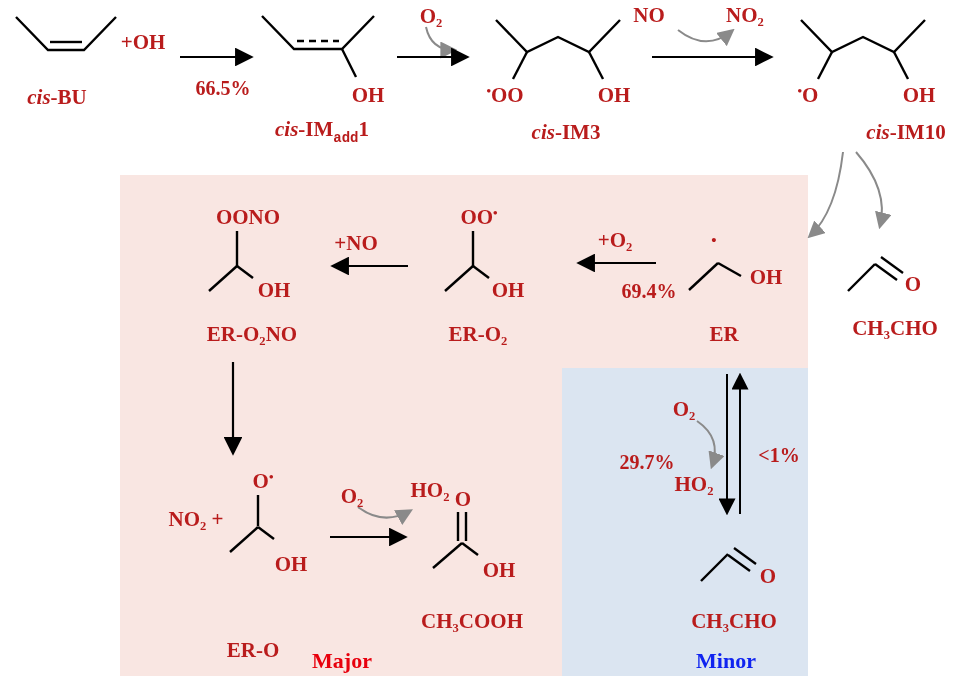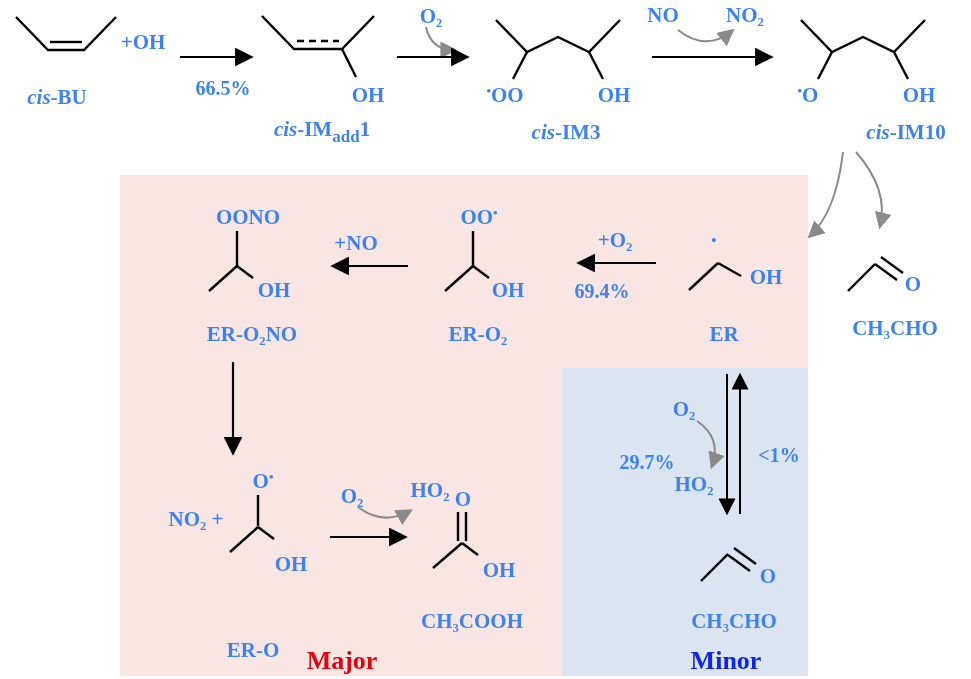--- a/index.html
+++ b/index.html
@@ -1,25 +1,25 @@
 <!DOCTYPE html>
 <html><head>
 <meta charset="utf-8">
 <style>
   html,body{margin:0;padding:0;background:#fff;}
   #scene{position:relative;width:971px;height:679px;background:#fff;overflow:hidden;
          font-family:"Liberation Serif","DejaVu Serif",serif;}
   #scene svg{position:absolute;left:0;top:0;}
   .lbl{position:absolute;transform:translate(-50%,-50%);font-weight:700;font-size:21px;
-       color:#3b82f6;white-space:nowrap;line-height:1;}
+       color:#b91c1c;white-space:nowrap;line-height:1;}
   .pct{font-size:20px;}
-  .big{font-size:26px;}
+  .big{font-size:22px;}
   .rad{font-size:13px;vertical-align:7px;}
   .raddot{font-size:15px;}
-  sub.subsm{font-size:17px;}
+  sub.subsm{font-size:14px;font-family:Liberation Mono, monospace;}
   i{font-style:italic;}
 </style>
 </head>
 <body>
 
 <div id="scene">
 
 <svg width="971" height="679" viewBox="0 0 971 679">
   <defs>
     <marker id="mB" viewBox="0 0 10 10" refX="8" refY="5" markerWidth="8.5" markerHeight="8.5" orient="auto-start-reverse">
@@ -126,35 +126,35 @@
 
 <div class="lbl" style="left:57px;top:97px"><i>cis</i><span>-BU</span></div>
 <div class="lbl" style="left:143px;top:42px">+OH</div>
 <div class="lbl pct" style="left:223px;top:88px">66.5%</div>
 <div class="lbl" style="left:368px;top:95px">OH</div>
 <div class="lbl" style="left:322px;top:132px"><i>cis</i><span>-IM</span><sub class="subsm">add</sub><span>1</span></div>
 <div class="lbl" style="left:431px;top:16px">O₂</div>
 <div class="lbl" style="left:505px;top:95px"><span class="rad">•</span><span>OO</span></div>
 <div class="lbl" style="left:614px;top:95px">OH</div>
 <div class="lbl" style="left:566px;top:132px"><i>cis</i><span>-IM3</span></div>
-<div class="lbl" style="left:663px;top:15px">NO</div>
+<div class="lbl" style="left:649px;top:15px">NO</div>
 <div class="lbl" style="left:745px;top:15px">NO₂</div>
 <div class="lbl" style="left:808px;top:95px"><span class="rad">•</span><span>O</span></div>
 <div class="lbl" style="left:919px;top:95px">OH</div>
 <div class="lbl" style="left:906px;top:132px"><i>cis</i><span>-IM10</span></div>
 
 <div class="lbl" style="left:248px;top:217px">OONO</div>
 <div class="lbl" style="left:274px;top:290px">OH</div>
 <div class="lbl" style="left:252px;top:334px">ER-O₂NO</div>
 <div class="lbl" style="left:356px;top:243px">+NO</div>
 <div class="lbl" style="left:479px;top:217px"><span>OO</span><span class="rad">•</span></div>
 <div class="lbl" style="left:508px;top:290px">OH</div>
 <div class="lbl" style="left:478px;top:334px">ER-O₂</div>
 <div class="lbl" style="left:615px;top:240px">+O₂</div>
-<div class="lbl pct" style="left:602px;top:291px">69.4%</div>
+<div class="lbl pct" style="left:649px;top:291px">69.4%</div>
 <div class="lbl raddot" style="left:714px;top:240px">•</div>
 <div class="lbl" style="left:766px;top:277px">OH</div>
 <div class="lbl" style="left:724px;top:334px">ER</div>
 <div class="lbl" style="left:263px;top:481px"><span>O</span><span class="rad">•</span></div>
 <div class="lbl" style="left:196px;top:519px">NO₂ +</div>
 <div class="lbl" style="left:291px;top:564px">OH</div>
 <div class="lbl" style="left:253px;top:650px">ER-O</div>
 <div class="lbl" style="left:352px;top:496px">O₂</div>
 <div class="lbl" style="left:430px;top:490px">HO₂</div>
 <div class="lbl" style="left:463px;top:499px">O</div>

